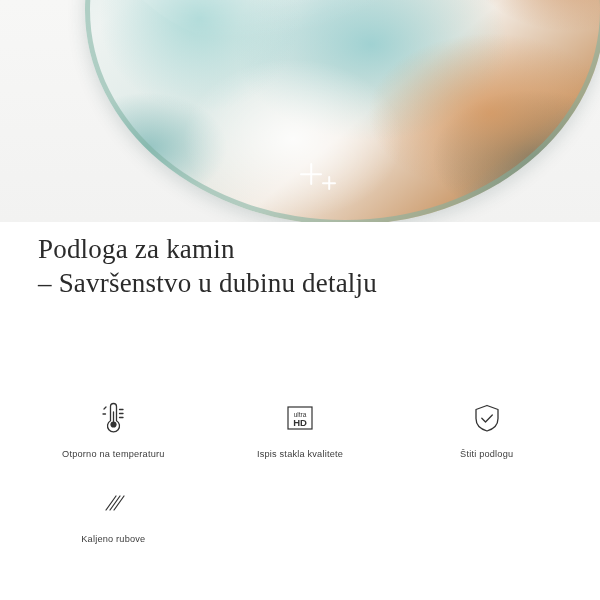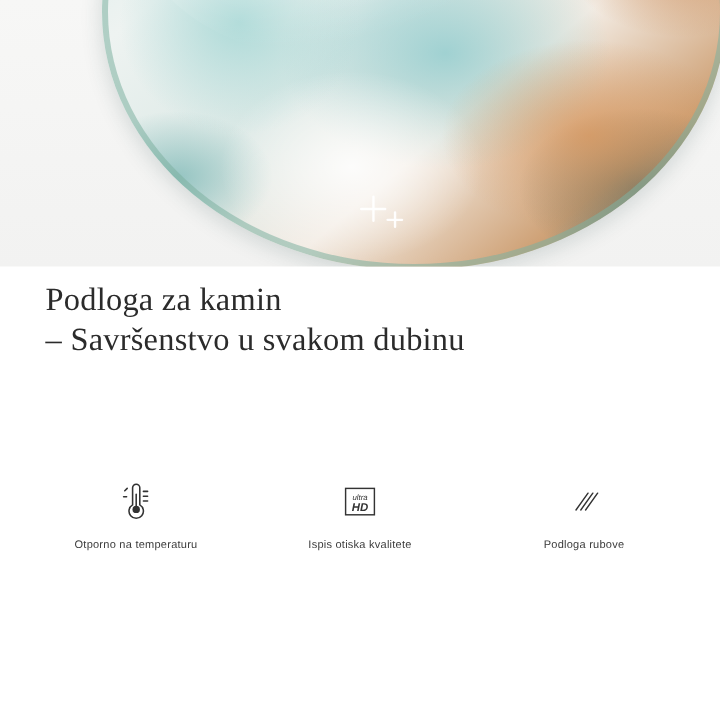--- a/index.html
+++ b/index.html
@@ -132,21 +132,20 @@
     display: flex;
     flex-direction: column;
     align-items: center;
     justify-content: flex-start;
   }
   .feature-icon {
     height: 44px;
     display: flex;
     align-items: center;
     justify-content: center;
-    font-style: italic;
   }
   .feature-label {
     margin-top: 9px;
     font-size: 9.2px;
     color: #3c3c3c;
     letter-spacing: 0.2px;
     text-align: right;
   }
   svg { display: block; }
 </style>
@@ -161,21 +160,21 @@
       <div class="disc-sheen"></div>
       <div class="disc-edge"></div>
     </div>
     <div class="sparkle sparkle-1"></div>
     <div class="sparkle sparkle-2"></div>
   </div>
 
   <div class="content">
     <h1 class="headline">
       <span>Podloga za kamin</span>
-      <span class="line2">– Savršenstvo u svakom dubinu</span>
+      <span class="line2">– Savršenstvo u dubinu detalju</span>
     </h1>
   </div>
 
   <div class="features">
 
     <div class="feature">
       <div class="feature-icon">
         <svg width="42" height="42" viewBox="0 0 42 42" fill="none" stroke="#333" stroke-width="1.3" stroke-linecap="round">
           <path d="M18.5 9.5a3 3 0 0 1 6 0v14.2a6 6 0 1 1-6 0V9.5z"></path>
           <circle cx="21.5" cy="27.5" r="3.1" fill="#333" stroke="none"></circle>
@@ -191,33 +190,42 @@
     </div>
 
     <div class="feature">
       <div class="feature-icon">
         <svg width="42" height="42" viewBox="0 0 42 42">
           <rect x="9" y="10" width="24" height="22" fill="none" stroke="#333" stroke-width="1.2"></rect>
           <text x="21" y="20" text-anchor="middle" font-family="Liberation Sans, sans-serif" font-size="6.5" fill="#333">ultra</text>
           <text x="21" y="29" text-anchor="middle" font-family="Liberation Sans, sans-serif" font-size="9.5" font-weight="bold" fill="#333">HD</text>
         </svg>
       </div>
-      <div class="feature-label">Ispis otiska kvalitete</div>
-    </div>
-
+      <div class="feature-label">Ispis stakla kvalitete</div>
+    </div>
+
+    <div class="feature">
+      <div class="feature-icon">
+        <svg width="42" height="42" viewBox="0 0 42 42" fill="none" stroke="#333" stroke-width="1.3" stroke-linejoin="round">
+          <path d="M21 8.5l11 4v9c0 6.5-4.6 10.6-11 12.5-6.4-1.9-11-6-11-12.5v-9l11-4z"></path>
+          <path d="M15.8 21.3l3.7 3.7 6.8-7" stroke-linecap="round"></path>
+        </svg>
+      </div>
+      <div class="feature-label">Štiti podlogu</div>
+    </div>
 
 
     <div class="feature">
       <div class="feature-icon">
         <svg width="42" height="42" viewBox="0 0 42 42" fill="none" stroke="#333" stroke-width="1.2" stroke-linecap="round">
           <line x1="14" y1="28" x2="24" y2="14"></line>
           <line x1="18" y1="28" x2="28" y2="14"></line>
           <line x1="22" y1="28" x2="32" y2="14"></line>
           <line x1="26" y1="28" x2="36" y2="14" opacity="0"></line>
           <line x1="12" y1="28" x2="30" y2="28" opacity="0"></line>
         </svg>
       </div>
-      <div class="feature-label">Podloga rubove</div>
+      <div class="feature-label">Kaljeno rubove</div>
     </div>
 
 
   </div>
 </div>
 
 </body></html>

